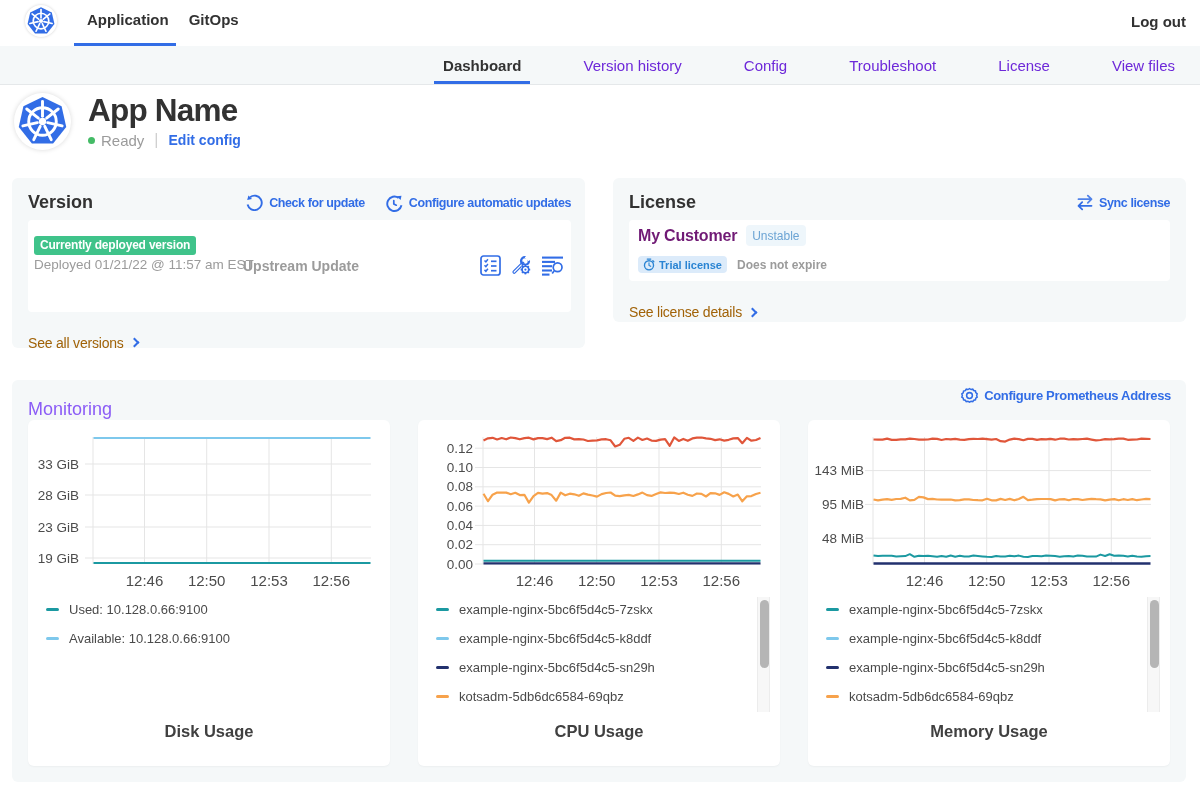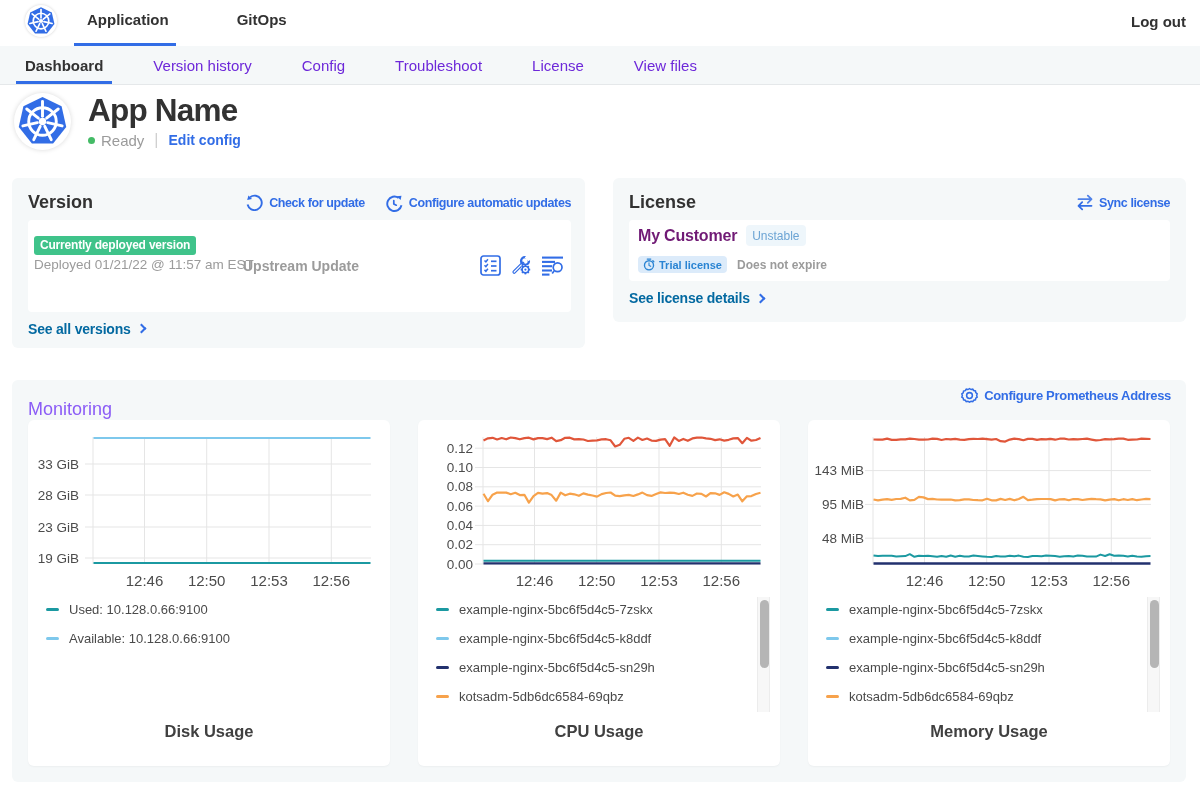--- a/index.html
+++ b/index.html
@@ -4,30 +4,30 @@
 <style>
 * { margin:0; padding:0; box-sizing:border-box; }
 html,body { width:1200px; background:#fff; font-family:"Liberation Sans", sans-serif; }
 a { text-decoration:none; }
 
 
 .topnav { height:46px; background:#fff; position:relative; display:flex; align-items:stretch; }
 .logo-sm { position:absolute; left:25px; top:5px; width:32px; height:32px; border-radius:50%;
   box-shadow:0 0 3px rgba(0,0,0,.18); background:#fff; display:flex; align-items:center; justify-content:center; }
 .logo-sm svg { width:30px; height:30px; }
-.toptabs { display:flex; margin-left:74px;gap:48px; }
+.toptabs { display:flex; margin-left:74px; }
 .toptab { padding:0 7px 7px 13px; display:flex; align-items:center; font-size:15px; font-weight:700; color:#323232; position:relative; }
 .toptab.active:after { content:""; position:absolute; left:0; right:0; bottom:0; height:3px; background:#326de6; }
 .navright { position:absolute; right:14px; top:-2px; height:46px; display:flex; align-items:center; }
 .addbtn { border:1px solid #326de6; color:#326de6; background:#fff; border-radius:16px; height:32px;
   padding:0 9px; font-size:13px; letter-spacing:-.2px; font-weight:700; font-family:"Liberation Sans",sans-serif; }
 .logout { margin-left:14px; font-size:15px; font-weight:700; color:#323232; }
 
 
-.subnav { height:39px; background:#f5f8f9; border-bottom:1px solid #e5e8ea; display:flex; justify-content:flex-start; }
+.subnav { height:39px; background:#f5f8f9; border-bottom:1px solid #e5e8ea; display:flex; justify-content:flex-end;gap:12px; }
 .snitem { padding:0 9px; margin:0 16px; display:flex; align-items:center; font-size:15px; font-weight:400; color:#6d28d9; position:relative; }
 .snitem.active { color:#323232; font-weight:700; }
 .snitem.active:after { content:""; position:absolute; left:0; right:0; bottom:0; height:3px; background:#326de6; }
 
 
 .apphead { position:relative; height:93px; }
 .appicon { position:absolute; left:14px; top:8px; width:57px; height:57px; border-radius:50%; background:#fff; box-shadow:0 0 5px rgba(0,0,0,.15);
   display:flex; align-items:center; justify-content:center; }
 .appicon svg { width:53px; height:53px; }
 .apphead-txt { position:absolute; left:88px; top:6px; }
@@ -44,21 +44,21 @@
 .card { background:#f5f8f9; border-radius:6px; }
 .vcard { width:573px; height:170px; padding:16px 14px 0 16px; }
 .lcard { width:573px; height:144px; padding:16px 16px 0 16px; }
 .cardhead { display:flex; justify-content:space-between; align-items:center; height:17px; }
 .cardhead h2 { font-size:18px; font-weight:700; color:#323232; }
 .headlinks { display:flex; align-items:center; }
 .hlink { display:flex; align-items:center; font-size:12.5px; letter-spacing:-.4px; font-weight:700; color:#326de6; margin-left:20px; }
 .hlink svg { margin-right:6px; }
 .innerbox { background:#fff; border-radius:4px; margin-top:9px; }
 .vinner { height:91.5px; padding:11px 7px 0 6px; display:flex; }
-.seeall { font-size:14px; letter-spacing:-.2px; font-weight:700; color:#0369a1; margin-top:9px; display:flex; align-items:center;}
+.seeall { font-size:14px; letter-spacing:-.2px; font-weight:400; color:#a16207; margin-top:23px; display:flex; align-items:center;}
 .chev { display:inline-block; width:7px; height:7px; border-right:2px solid #326de6; border-top:2px solid #326de6; transform:rotate(45deg); margin-left:7px; }
 .vnum-row { display:flex; align-items:baseline; }
 .vnum { font-size:29px; font-weight:700; color:#323232; line-height:29px; }
 .vseq { font-size:14px; font-weight:500; color:#9b9b9b; margin-left:11px; }
 .gbadge { display:inline-block; background:#3fc38a; color:#fff; font-size:12px; letter-spacing:-.2px; font-weight:700; line-height:13px;
   border-radius:3px; padding:3px 6px; margin-top:5px; }
 .deployed { font-size:13.5px; font-weight:500; color:#9b9b9b; margin-top:2px; white-space:nowrap; }
 .vcol1 { width:209px; }
 .vcol2 { flex:1; display:flex; align-items:center; font-size:14px; font-weight:700; color:#9b9b9b; margin-top:-11px; align-self:stretch; height:91.5px; }
 .vicons { display:flex; align-items:center; gap:9px; margin-top:-11px; align-self:stretch; height:91.5px; }

